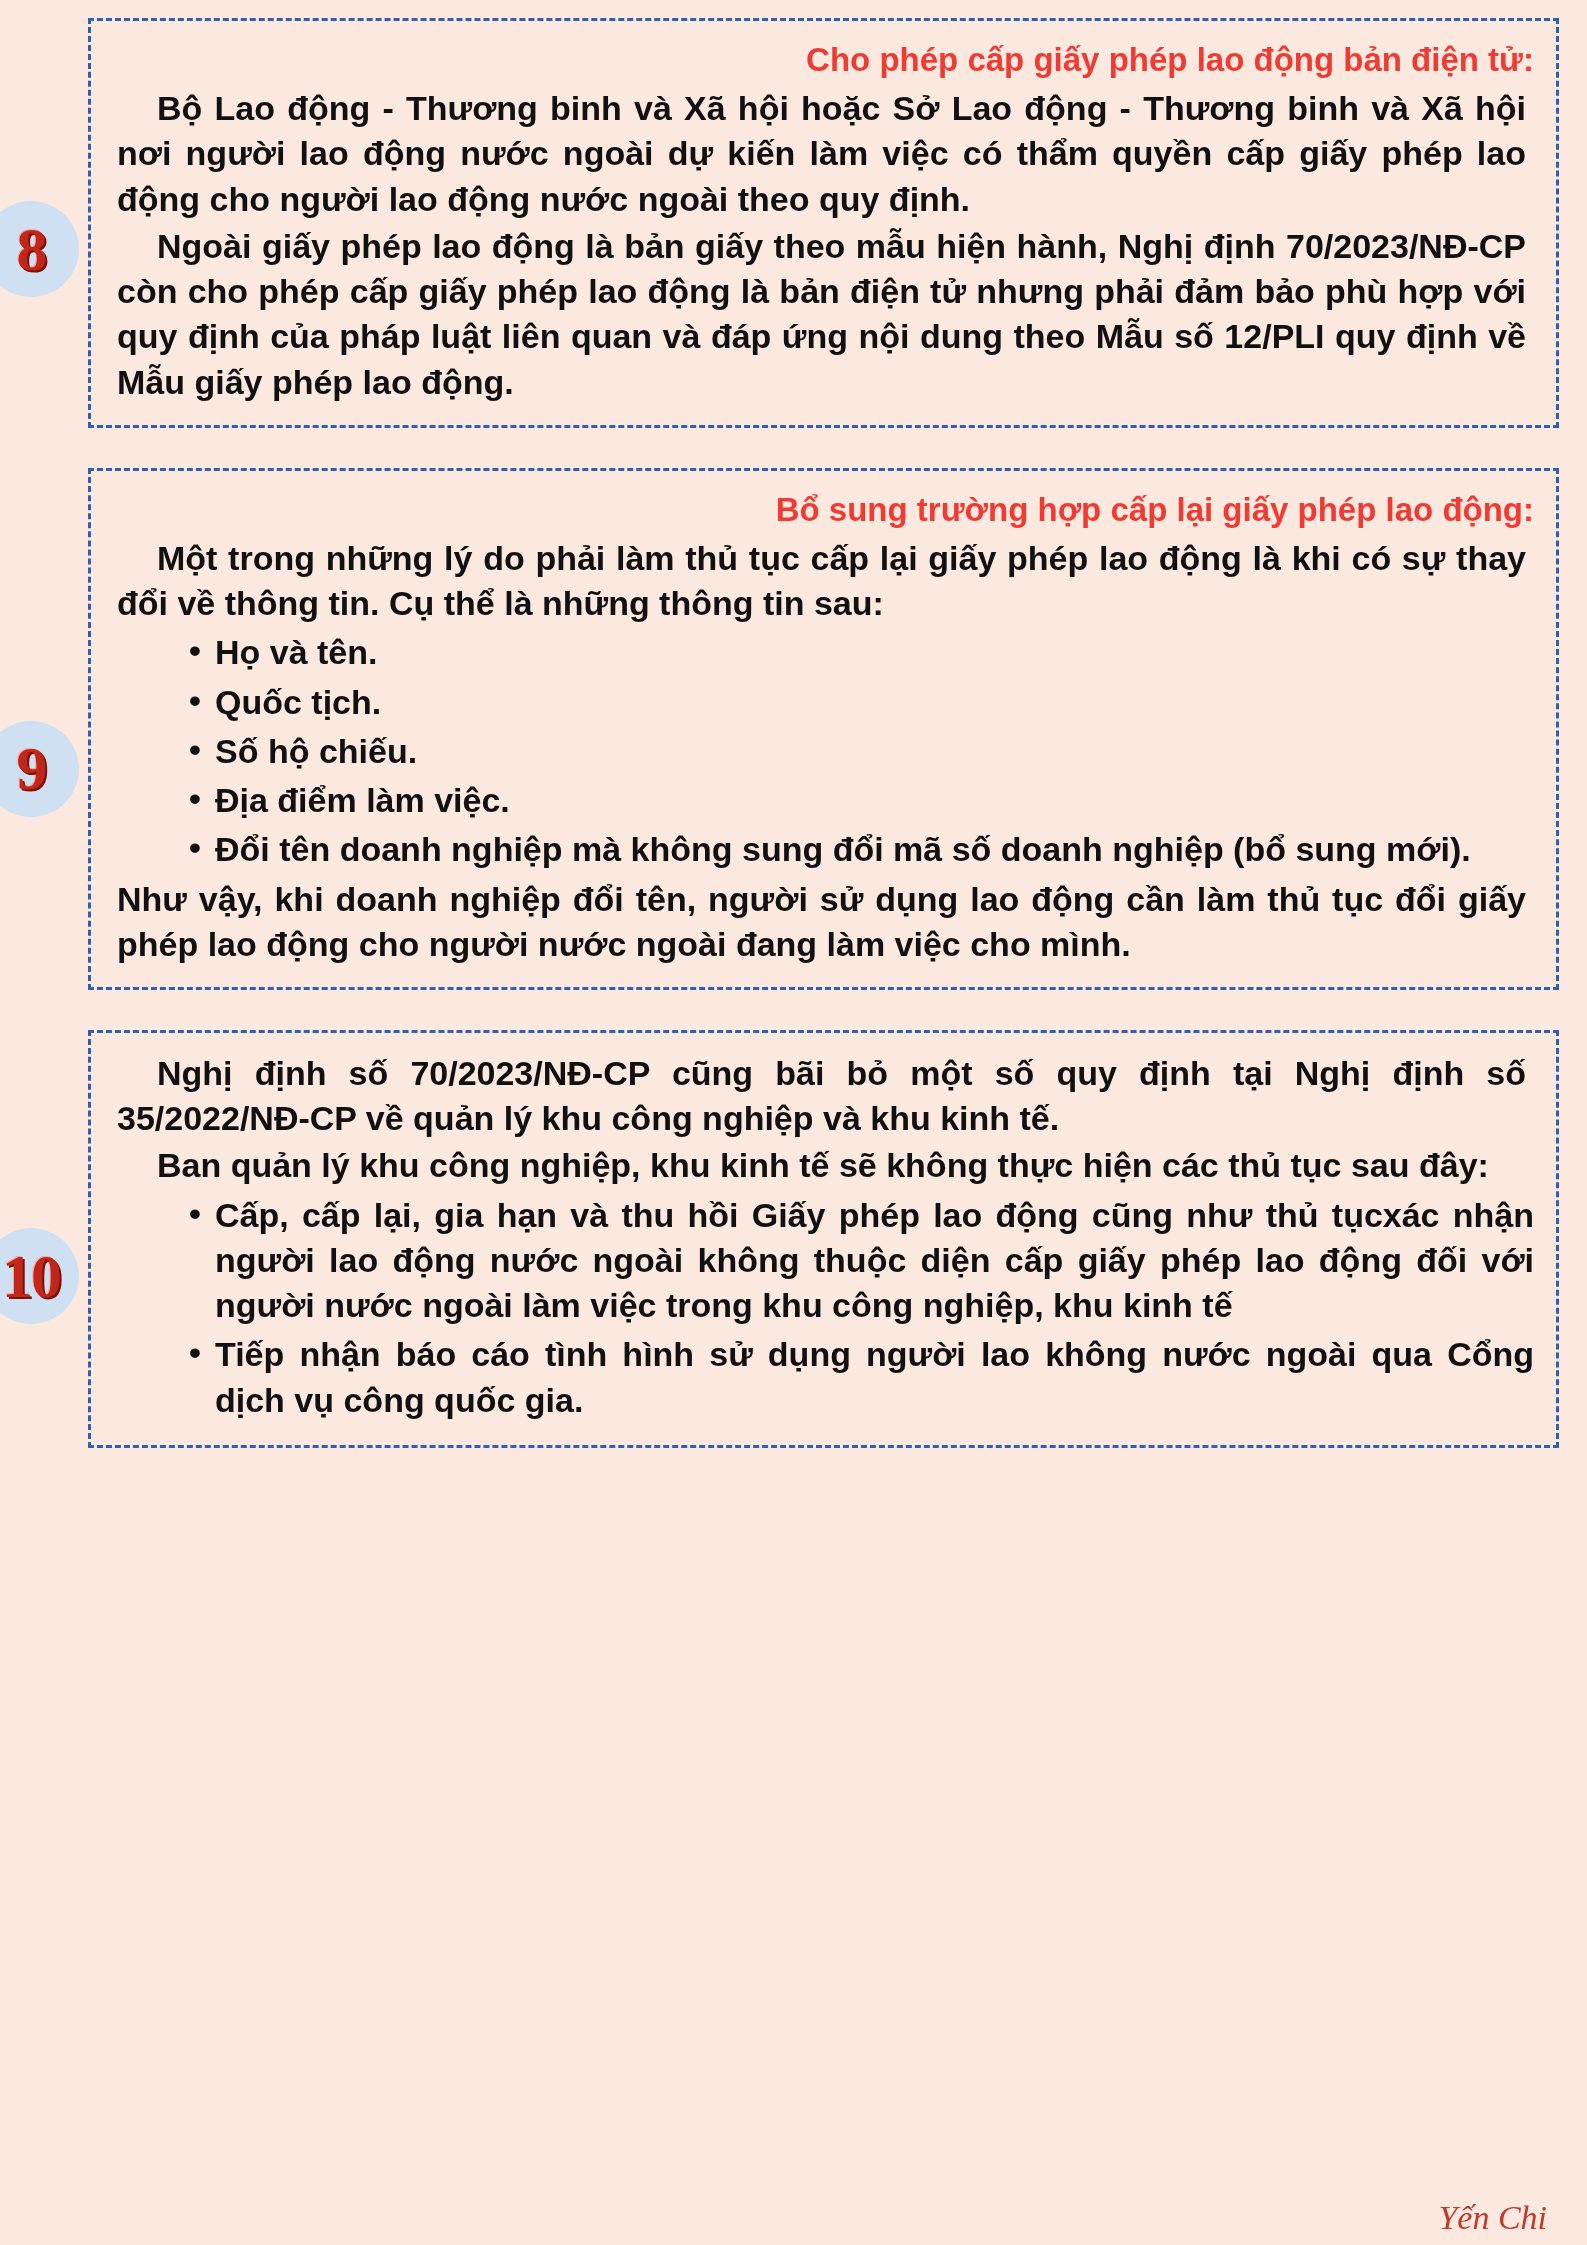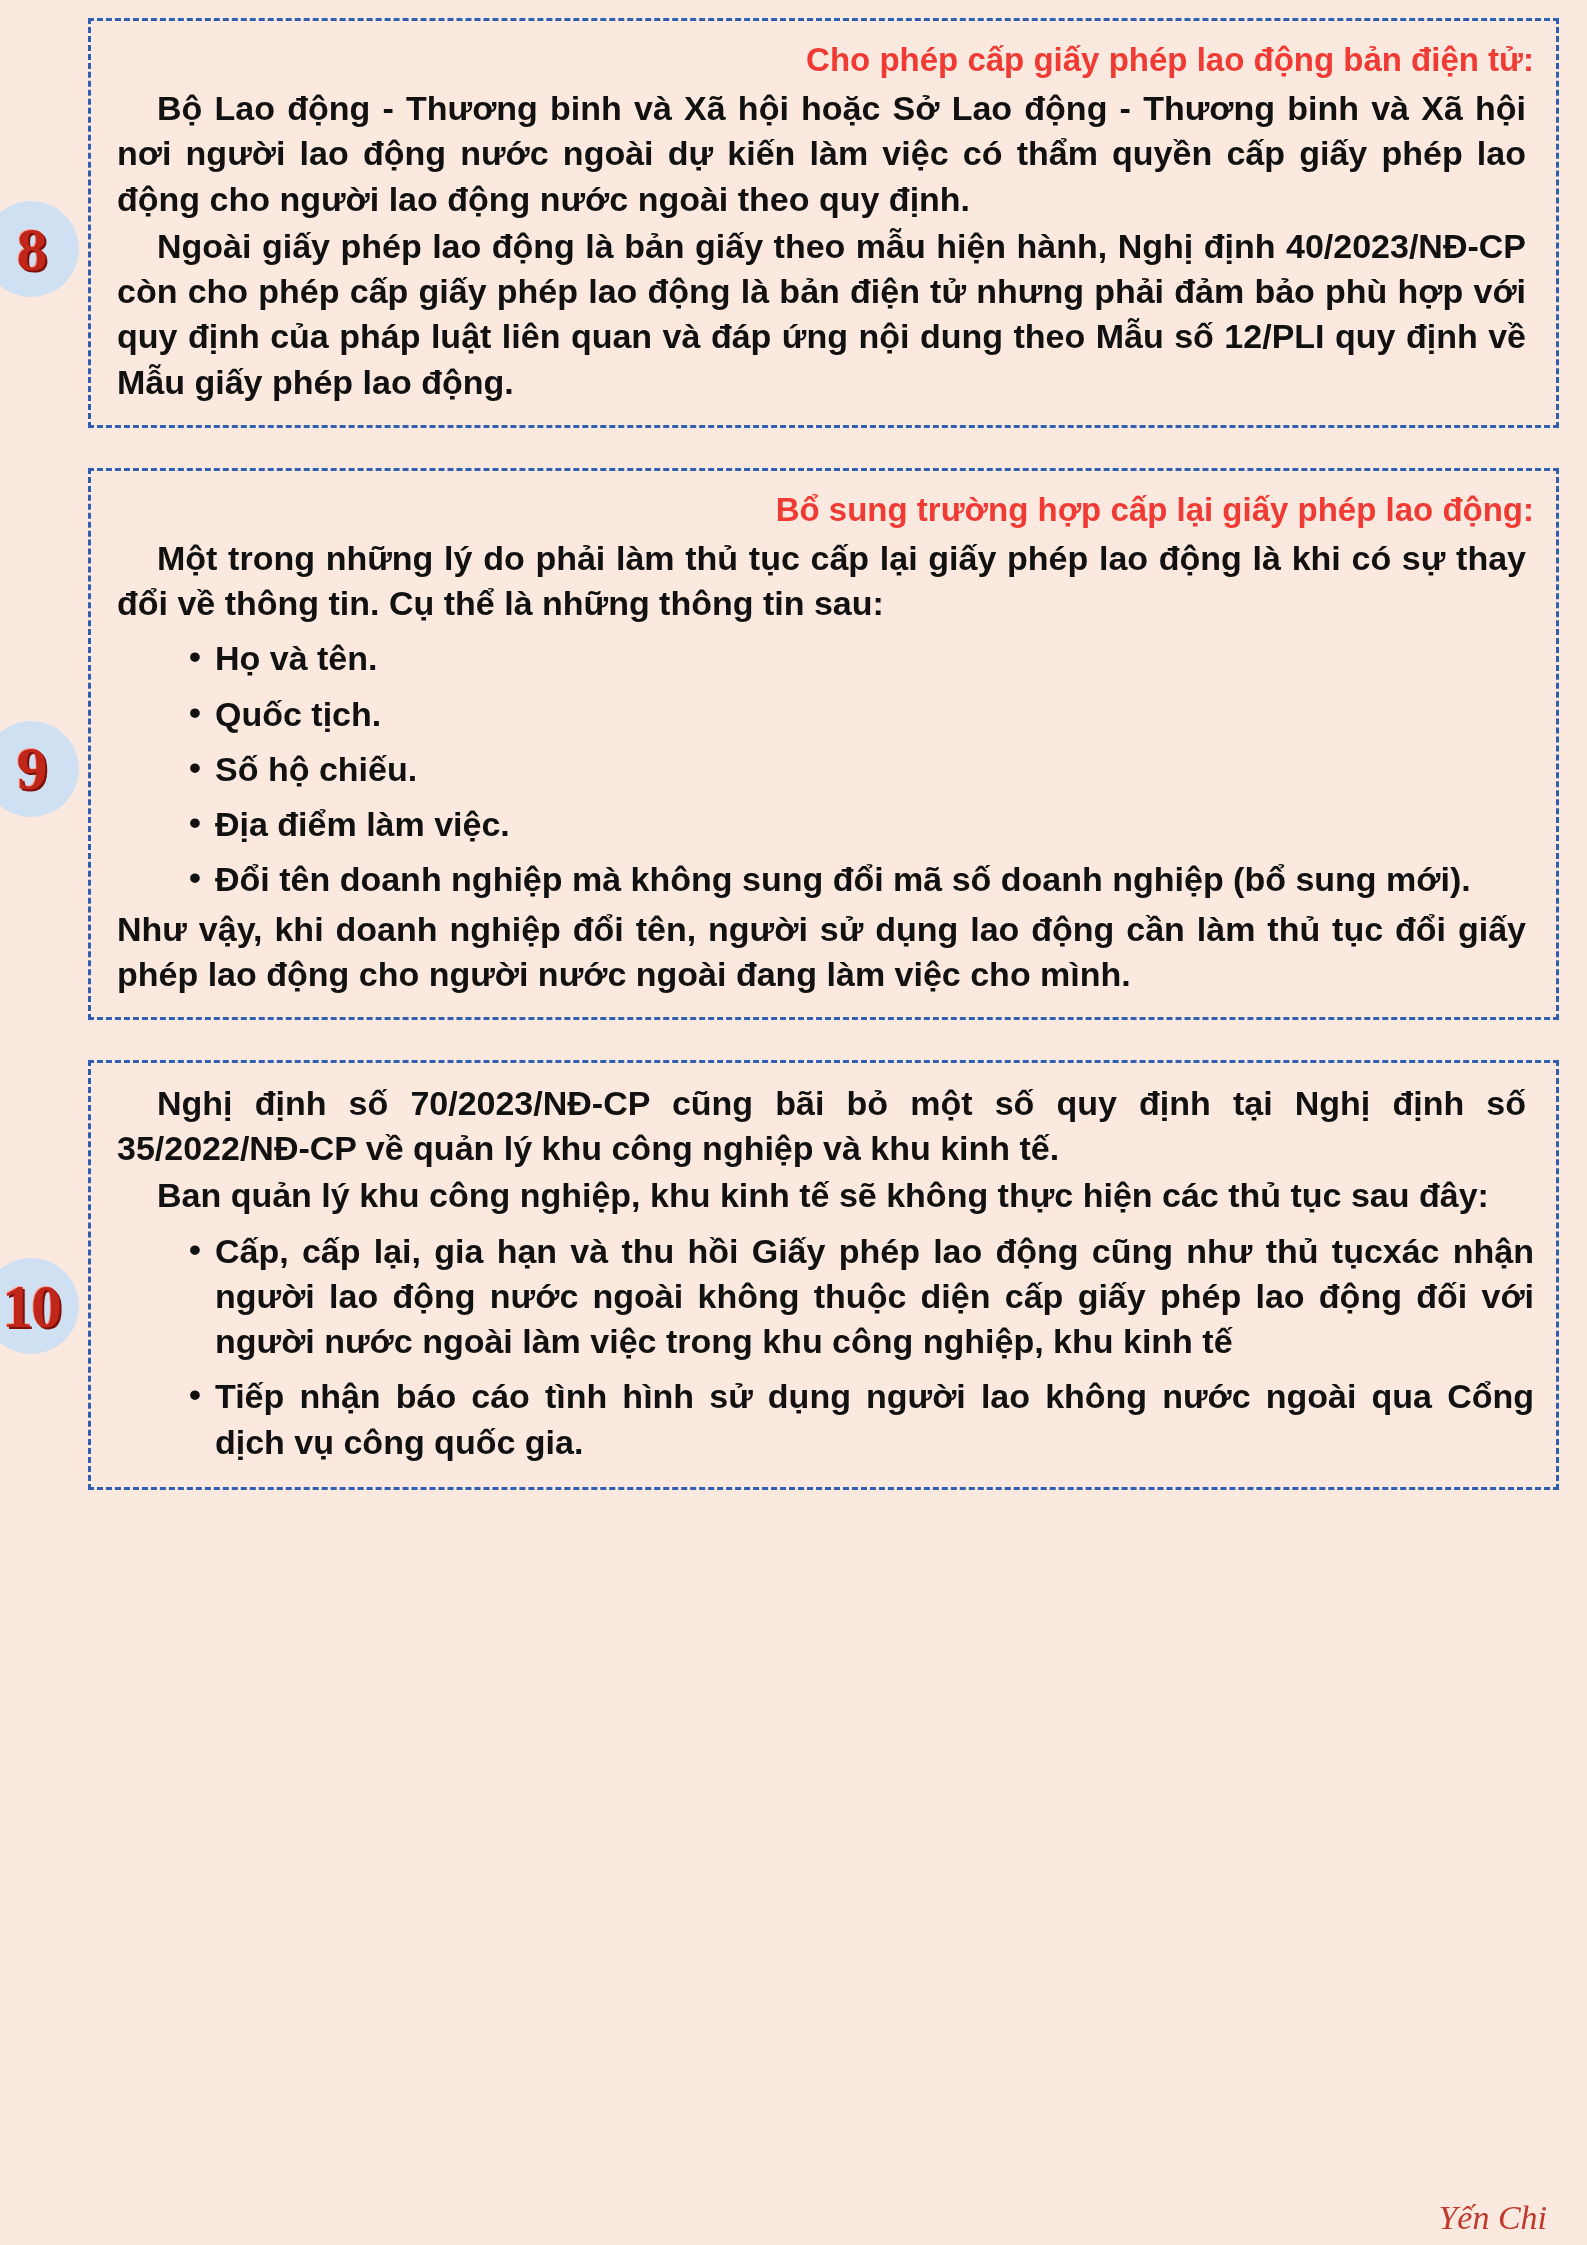--- a/index.html
+++ b/index.html
@@ -78,21 +78,21 @@
   ul.bullets {
     margin: 2px 0 2px 0;
     padding-left: 72px;
     list-style: none;
   }
   ul.bullets li {
     color: #111;
     font-size: 34px;
     font-weight: bold;
     line-height: 1.33;
-    margin: 10px 0 4px 0;
+    margin: 4px 0 4px 0;
     position: relative;
     padding-left: 26px;
     text-align: justify;
   }
   ul.bullets li::before {
     content: "\2022";
     position: absolute;
     left: 0;
     top: -2px;
     font-size: 34px;
@@ -111,21 +111,21 @@
 </style>
 </head>
 <body>
 
 <div class="page">
 
   <div class="section">
     <div class="badge n8">8</div>
     <h2 class="sec-title">Cho phép cấp giấy phép lao động bản điện tử:</h2>
     <p class="body indent">Bộ Lao động - Thương binh và Xã hội hoặc Sở Lao động - Thương binh và Xã hội nơi người lao động nước ngoài dự kiến làm việc có thẩm quyền cấp giấy phép lao động cho người lao động nước ngoài theo quy định.</p>
-    <p class="body indent">Ngoài giấy phép lao động là bản giấy theo mẫu hiện hành, Nghị định 40/2023/NĐ-CP còn cho phép cấp giấy phép lao động là bản điện tử nhưng phải đảm bảo phù hợp với quy định của pháp luật liên quan và đáp ứng nội dung theo Mẫu số 12/PLI quy định về Mẫu giấy phép lao động.</p>
+    <p class="body indent">Ngoài giấy phép lao động là bản giấy theo mẫu hiện hành, Nghị định 70/2023/NĐ-CP còn cho phép cấp giấy phép lao động là bản điện tử nhưng phải đảm bảo phù hợp với quy định của pháp luật liên quan và đáp ứng nội dung theo Mẫu số 12/PLI quy định về Mẫu giấy phép lao động.</p>
   </div>
 
   <div class="section">
     <div class="badge n9">9</div>
     <h2 class="sec-title">Bổ sung trường hợp cấp lại giấy phép lao động:</h2>
     <p class="body indent">Một trong những lý do phải làm thủ tục cấp lại giấy phép lao động là khi có sự thay đổi về thông tin. Cụ thể là những thông tin sau:</p>
     <ul class="bullets">
       <li>Họ và tên.</li>
       <li>Quốc tịch.</li>
       <li>Số hộ chiếu.</li>

